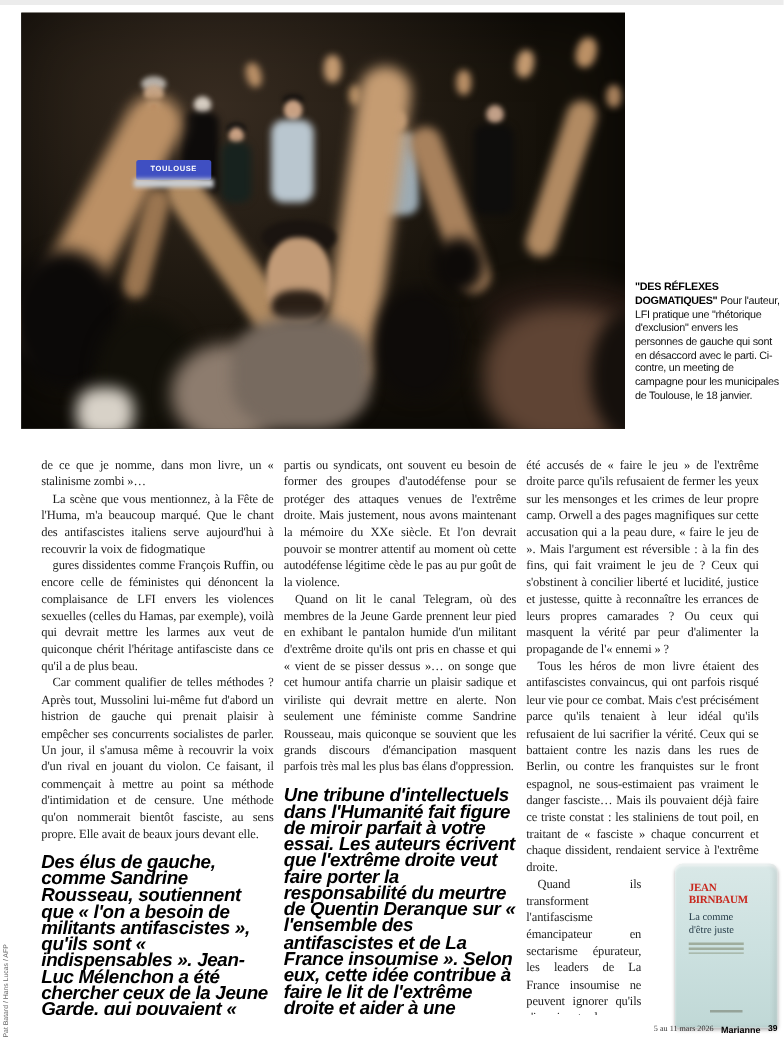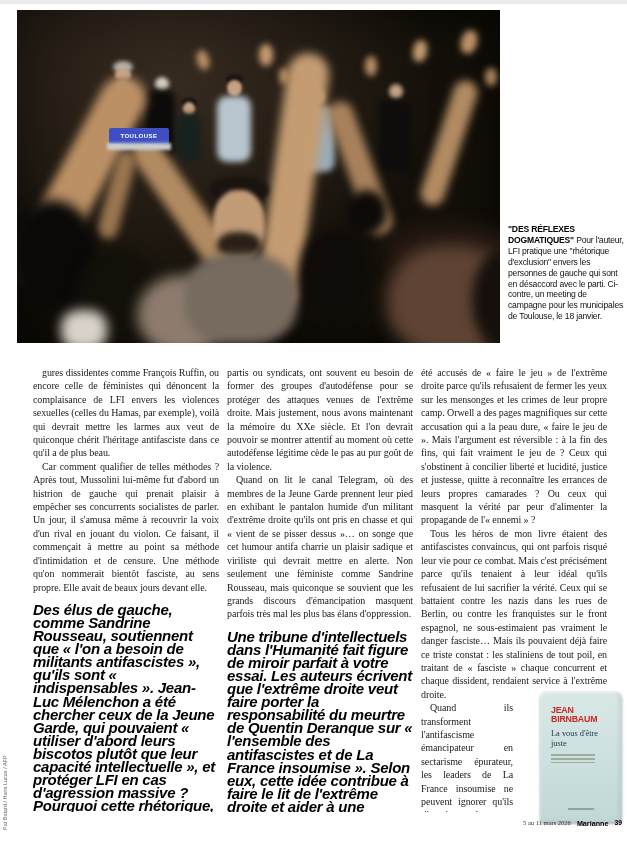--- a/index.html
+++ b/index.html
@@ -39,29 +39,29 @@
                 text-align:left;letter-spacing:-0.25px;}
   .blk.wrap::before{content:"";float:right;width:88px;height:160px;margin-left:6px;}
 
   
   .book{position:absolute;left:540px;top:691px;width:82px;height:131px;
         background:linear-gradient(180deg,#d9e8e7 0%,#cbe0df 55%,#c0d8d6 100%);
         border-radius:6px 6px 3px 3px;
         box-shadow:0 2px 3px rgba(0,0,0,.3), inset -3px 0 4px rgba(0,0,0,.08),
                    inset 0 2px 2px rgba(255,255,255,.7);
         padding:15px 6px 6px 11px;box-sizing:border-box;}
-  .book .author{color:#c8281e;font-family:Liberation Sans, sans-serif;font-weight:800;
+  .book .author{color:#c8281e;font-family:Liberation Serif, serif;font-weight:800;
                 font-size:8.8px;line-height:9.2px;letter-spacing:-0.2px;width:52px;}
   .book .title{margin-top:5px;font-size:8.4px;line-height:9.4px;color:#1d3340;width:52px;}
   .book .subline{width:44px;height:1.6px;background:#93a08c;margin-top:2.2px;opacity:.8;}
   .book .subline.first{margin-top:6px;}
   .book .publine{position:absolute;left:28px;bottom:12px;width:26px;height:2px;background:#8a958a;opacity:.8;}
 
   
-  .footer{position:absolute;right:5px;top:819px;display:flex;align-items:flex-start;gap:6px;
+  .footer{position:absolute;right:5px;top:819px;display:flex;align-items:center;gap:6px;
           font-size:6.5px;color:#333;}
   .footer .mag{font-family:"Liberation Sans",sans-serif;font-weight:800;font-size:7.2px;color:#000;}
   .footer .pg{font-family:"Liberation Sans",sans-serif;font-weight:700;font-size:6.8px;color:#000;}
   .credit{position:absolute;left:2px;top:670px;font-size:5.5px;color:#666;
           font-family:"Liberation Sans",sans-serif;
           writing-mode:vertical-rl;transform:rotate(180deg);white-space:nowrap;height:160px;}
 </style>
 </head>
 <body>
 
@@ -125,41 +125,43 @@
   <div class="ph" style="left:368px;top:214px;width:132px;height:50px;background:#241812;border-radius:50%;filter:blur(8px);"></div>
   <div class="ph" style="left:370px;top:236px;width:130px;height:110px;background:#5f4434;border-radius:45%;filter:blur(8px);"></div>
   <div class="ph" style="left:455px;top:240px;width:60px;height:100px;background:#15100c;border-radius:50%;filter:blur(6px);"></div>
   <div class="ph" style="left:44px;top:300px;width:46px;height:40px;background:#d8d2c8;border-radius:40%;filter:blur(6px);"></div>
 </div>
 
 <div class="caption"><b>"DES RÉFLEXES DOGMATIQUES"</b><span> Pour l'auteur, LFI pratique une "rhétorique d'exclusion" envers les personnes de gauche qui sont en désaccord avec le parti. Ci-contre, un meeting de campagne pour les municipales de Toulouse, le 18 janvier.</span></div>
 
 <div class="columns">
   <div class="col">
+      <p class="blk body">de ce que je nomme, dans mon livre, un « stalinisme zombi »…</p>
+      <p class="blk body indent">La scène que vous mentionnez, à la Fête de l'Huma, m'a beaucoup marqué. Que le chant des antifascistes italiens serve aujourd'hui à recouvrir la voix de fidogmatique</p>
       <p class="blk body indent">gures dissidentes comme François Ruffin, ou encore celle de féministes qui dénoncent la complaisance de LFI envers les violences sexuelles (celles du Hamas, par exemple), voilà qui devrait mettre les larmes aux veut de quiconque chérit l'héritage antifasciste dans ce qu'il a de plus beau.</p>
       <p class="blk body indent">Car comment qualifier de telles méthodes ? Après tout, Mussolini lui-même fut d'abord un histrion de gauche qui prenait plaisir à empêcher ses concurrents socialistes de parler. Un jour, il s'amusa même à recouvrir la voix d'un rival en jouant du violon. Ce faisant, il commençait à mettre au point sa méthode d'intimidation et de censure. Une méthode qu'on nommerait bientôt fasciste, au sens propre. Elle avait de beaux jours devant elle.</p>
       <p class="blk question">Des élus de gauche, comme Sandrine Rousseau, soutiennent que « l'on a besoin de militants antifascistes », qu'ils sont « indispensables ». Jean-Luc Mélenchon a été chercher ceux de la Jeune Garde, qui pouvaient « utiliser d'abord leurs biscotos plutôt que leur capacité intellectuelle », et protéger LFI en cas d'agression massive ? Pourquoi cette rhétorique, selon vous ?</p>
       <p class="blk body">Depuis les années 1920, les organisations de ce qu'on appelle le mouvement ouvrier,</p>
     </div>
   <div class="col">
       <p class="blk body">partis ou syndicats, ont souvent eu besoin de former des groupes d'autodéfense pour se protéger des attaques venues de l'extrême droite. Mais justement, nous avons maintenant la mémoire du XXe siècle. Et l'on devrait pouvoir se montrer attentif au moment où cette autodéfense légitime cède le pas au pur goût de la violence.</p>
       <p class="blk body indent">Quand on lit le canal Telegram, où des membres de la Jeune Garde prennent leur pied en exhibant le pantalon humide d'un militant d'extrême droite qu'ils ont pris en chasse et qui « vient de se pisser dessus »… on songe que cet humour antifa charrie un plaisir sadique et viriliste qui devrait mettre en alerte. Non seulement une féministe comme Sandrine Rousseau, mais quiconque se souvient que les grands discours d'émancipation masquent parfois très mal les plus bas élans d'oppression.</p>
       <p class="blk question">Une tribune d'intellectuels dans l'Humanité fait figure de miroir parfait à votre essai. Les auteurs écrivent que l'extrême droite veut faire porter la responsabilité du meurtre de Quentin Deranque sur « l'ensemble des antifascistes et de La France insoumise ». Selon eux, cette idée contribue à faire le lit de l'extrême droite et aider à une manœuvre qui vise, pour la première fois depuis la Libération, à inverser les rôles entre fascistes et antifascistes. Qu'est-ce que cela vous inspire ?</p>
       <p class="blk body">Là encore, l'histoire bégaie piteusement. Tous les dissidents que je vous ai cités ont</p>
     </div>
   <div class="col">
       <p class="blk body">été accusés de « faire le jeu » de l'extrême droite parce qu'ils refusaient de fermer les yeux sur les mensonges et les crimes de leur propre camp. Orwell a des pages magnifiques sur cette accusation qui a la peau dure, « faire le jeu de ». Mais l'argument est réversible : à la fin des fins, qui fait vraiment le jeu de ? Ceux qui s'obstinent à concilier liberté et lucidité, justice et justesse, quitte à reconnaître les errances de leurs propres camarades ? Ou ceux qui masquent la vérité par peur d'alimenter la propagande de l'« ennemi » ?</p>
       <p class="blk body indent">Tous les héros de mon livre étaient des antifascistes convaincus, qui ont parfois risqué leur vie pour ce combat. Mais c'est précisément parce qu'ils tenaient à leur idéal qu'ils refusaient de lui sacrifier la vérité. Ceux qui se battaient contre les nazis dans les rues de Berlin, ou contre les franquistes sur le front espagnol, ne sous-estimaient pas vraiment le danger fasciste… Mais ils pouvaient déjà faire ce triste constat : les staliniens de tout poil, en traitant de « fasciste » chaque concurrent et chaque dissident, rendaient service à l'extrême droite.</p>
       <p class="blk body indent wrap">Quand ils transforment l'antifascisme émancipateur en sectarisme épurateur, les leaders de La France insoumise ne peuvent ignorer qu'ils s'inscrivent dans une longue tradition. Ni à qui ils apportent un précieux coup de pouce. </p>
     </div>
 </div>
 
 <div class="book">
   <div class="author">JEAN BIRNBAUM</div>
-  <div class="title">La vous d'être juste</div>
+  <div class="title">La comme d'être juste</div>
   <div class="subline first"></div>
   <div class="subline"></div>
   <div class="subline"></div>
   <div class="publine"></div>
 </div>
 
 <div class="footer">
   <span>5 au 11 mars 2026</span>
   <span class="mag">Marianne</span>
   <span class="pg">39</span>

